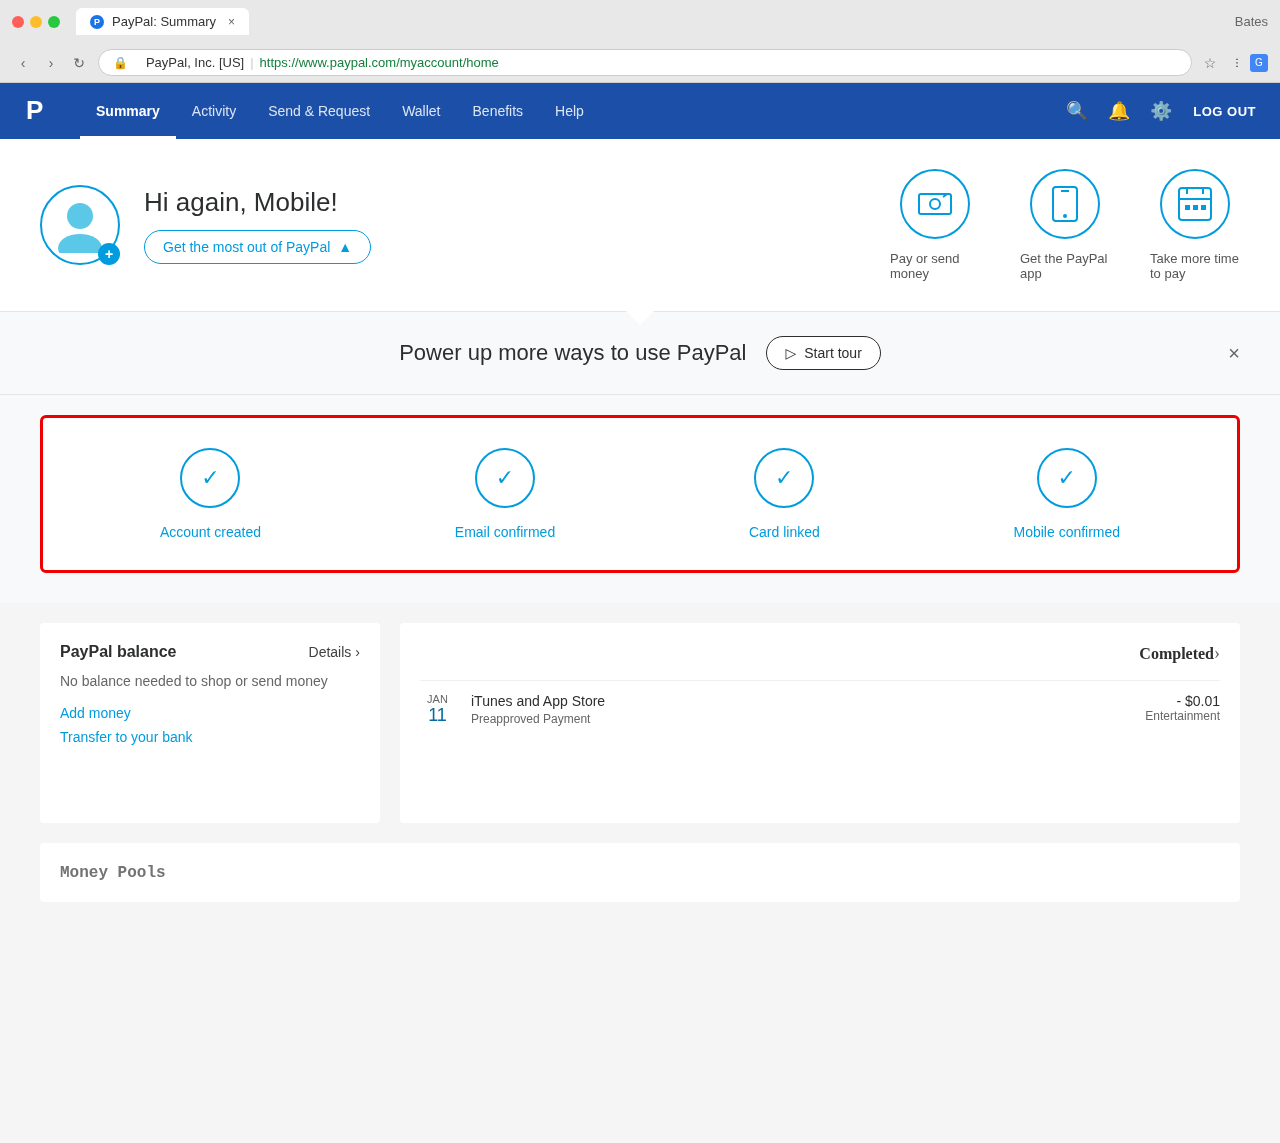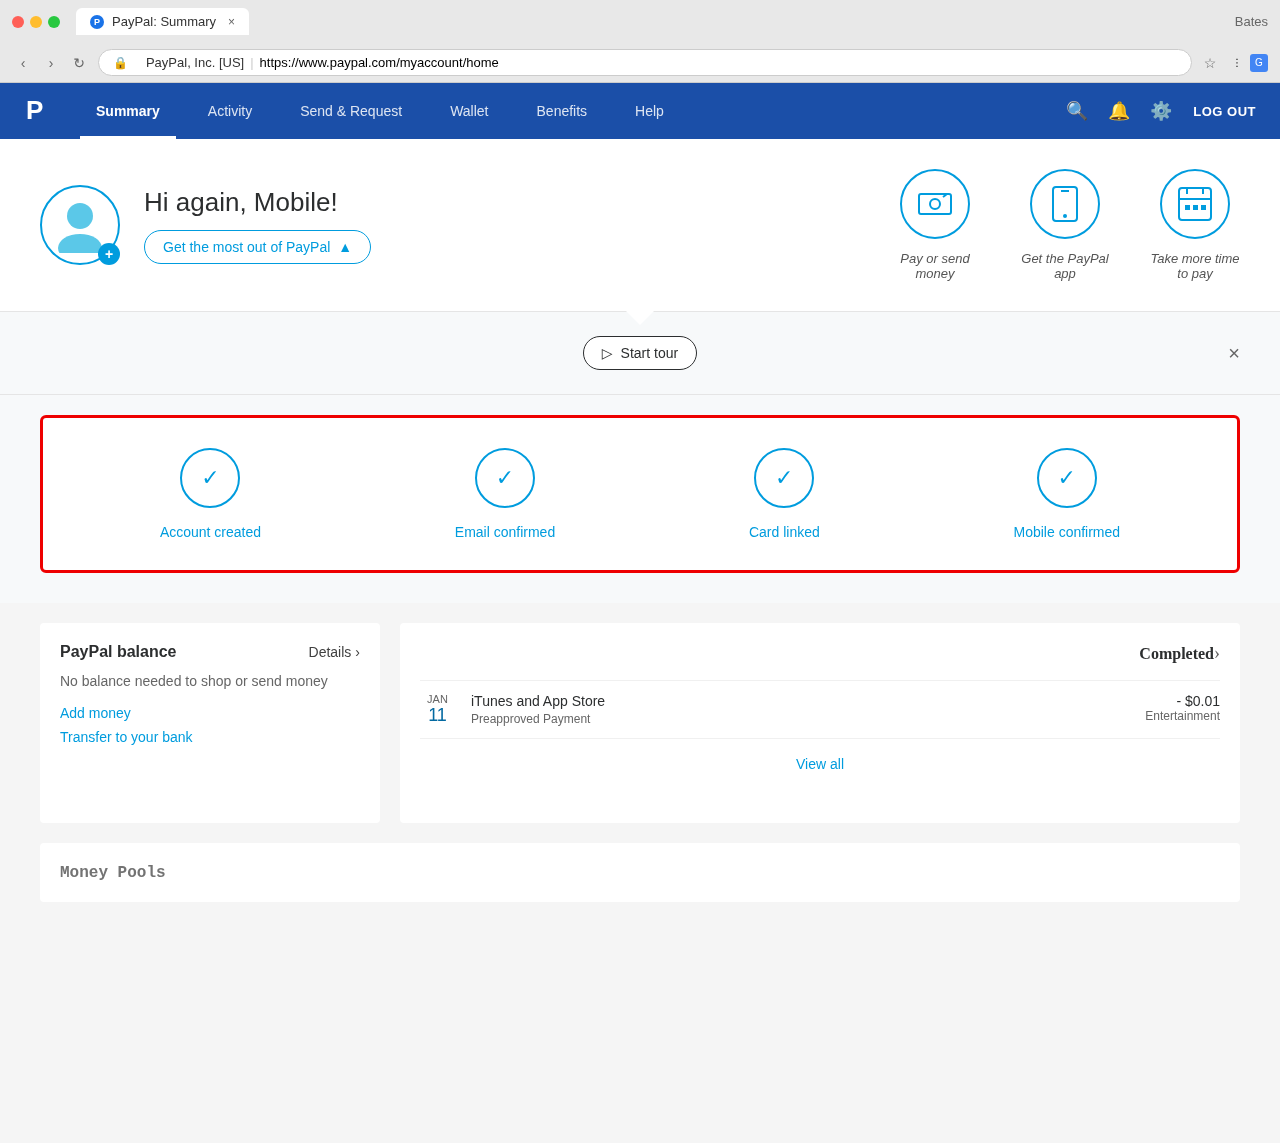--- a/index.html
+++ b/index.html
@@ -66,21 +66,21 @@
       border-radius: 20px;
       padding: 5px 14px;
       display: flex;
       align-items: center;
       gap: 6px;
       font-size: 13px;
       color: #333;
     }
     .ssl-icon { color: #28a745; font-size: 12px; }
     .address-company { color: #333; font-weight: 500; margin-left: 12px; }
-    .address-url { color: #000000; }
+    .address-url { color: #15803d; }
     .browser-actions { display: flex; gap: 8px; align-items: center; }
     .browser-action-btn {
       width: 20px; height: 20px;
       background: none; border: none; cursor: pointer;
       color: #666; font-size: 14px;
     }
     .extension-icons { display: flex; gap: 4px; align-items: center; }
     .ext-icon {
       width: 18px; height: 18px; border-radius: 3px;
       display: flex; align-items: center; justify-content: center;
@@ -96,21 +96,21 @@
       height: 56px;
     }
     .paypal-logo {
       width: 32px; height: 32px;
       margin-right: 24px;
       display: flex; align-items: center; justify-content: center;
     }
     .paypal-logo svg { width: 32px; height: 32px; }
     .nav-links {
       display: flex;
-      gap: 16px;
+      gap: 0;
       flex: 1;
     }
     .nav-link {
       color: rgba(255,255,255,0.85);
       text-decoration: none;
       padding: 0 16px;
       height: 56px;
       display: flex;
       align-items: center;
       font-size: 14px;
@@ -223,23 +223,21 @@
       border: 2px solid #009cde;
       display: flex;
       align-items: center;
       justify-content: center;
       color: #009cde;
       font-size: 28px;
     }
     .hero-action-label {
       font-size: 13px;
       color: #555;
-      text-align: center;
       max-width: 90px;
-      font-style: italic;
     }
 
     
     .tour-banner {
       background: #f7f9fa;
       padding: 24px 40px;
       display: flex;
       align-items: center;
       justify-content: center;
       position: relative;
@@ -588,20 +586,21 @@
           <rect x="24" y="19" width="5" height="5" fill="#009cde"></rect>
         </svg>
       </div>
       <span class="hero-action-label">Take more time to pay</span>
     </div>
   </div>
   <div class="banner-arrow"></div>
 </div>
 
 <div class="tour-banner">
+  <span class="tour-banner-title">Power up more ways to use PayPal</span>
   <button class="start-tour-btn">
     <span>▷</span>
     <span>Start tour</span>
   </button>
   <button class="close-btn">×</button>
 </div>
 
 <div class="progress-section">
   <div class="progress-box">
     <div class="progress-step">
@@ -652,23 +651,20 @@
       </div>
       <div class="activity-info">
         <div class="activity-merchant">iTunes and App Store</div>
         <div class="activity-type">Preapproved Payment</div>
       </div>
       <div class="activity-amount">
         <div class="amount-value">- $0.01</div>
         <div class="amount-category">Entertainment</div>
       </div>
     </div>
-    <div class="view-all-link">
-      <a>View all</a>
-    </div>
   </div>
 </div>
 
 <div style="padding: 0 40px 20px; background: #f5f5f5;">
   <div class="money-pools-card">
     <span class="money-pools-title">Money Pools</span>
   </div>
 </div>
 
 </body></html>

